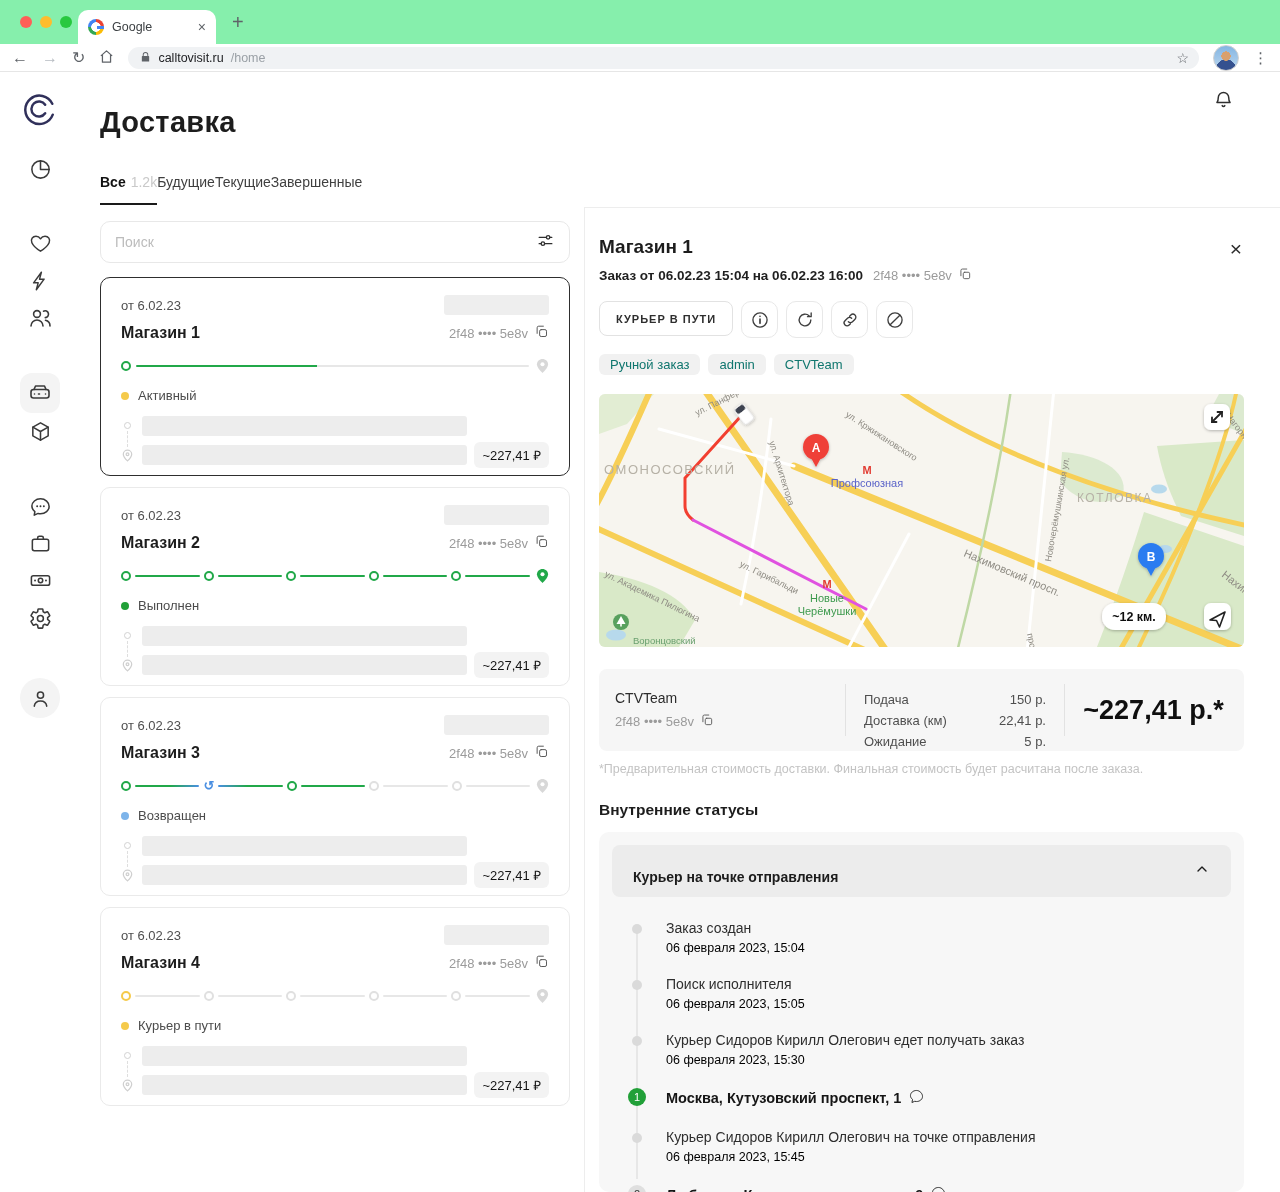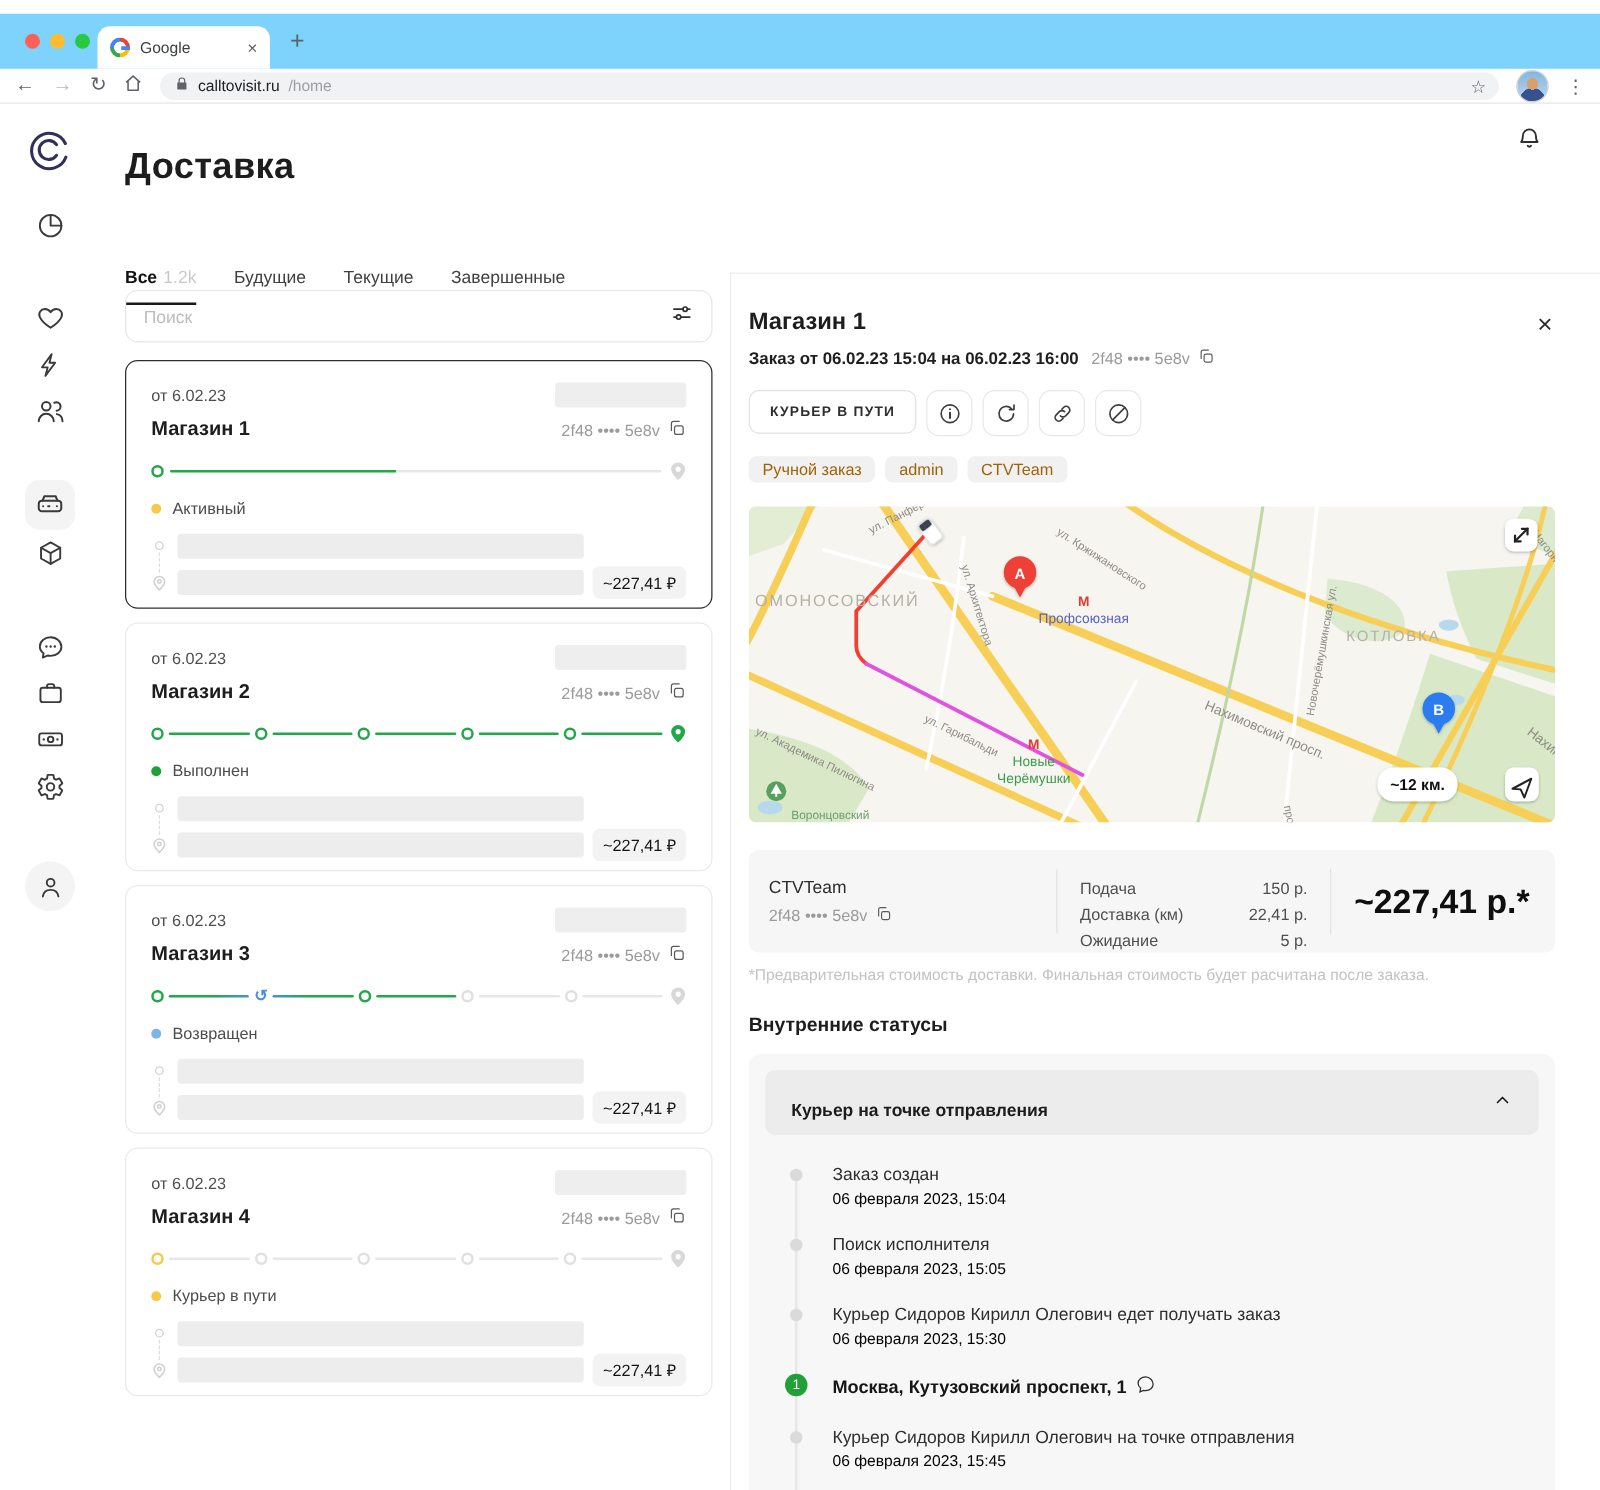--- a/index.html
+++ b/index.html
@@ -1,21 +1,21 @@
 <!DOCTYPE html>
 <html><head>
 <meta charset="utf-8">
 <style>
   * { margin:0; padding:0; box-sizing:border-box; }
   html,body { width:1280px; height:1192px; overflow:hidden; background:#fff;
     font-family:"Liberation Sans", sans-serif; color:#1d1d1d; }
 
   
   .chrome { width:100%; }
-  .tabstrip { height:44px; background:#7dd3fc; position:relative;margin-top:11px; }
+  .tabstrip { height:44px; background:#86efac; position:relative; }
   .lights { position:absolute; left:20px; top:16px; display:flex; gap:8px; }
   .light { width:12px; height:12px; border-radius:50%; }
   .light.r{background:#ff5f57;} .light.y{background:#febc2e;} .light.g{background:#28c840;}
   .btab { position:absolute; left:78px; top:10px; width:138px; height:34px; background:#fff;
     border-radius:10px 10px 0 0; display:flex; align-items:center; padding:0 10px; gap:8px; }
   .gfav { width:16px; height:16px; border-radius:50%; position:relative; flex:none;
     background: radial-gradient(circle at center, #fff 0 4.5px, transparent 5px),
       conic-gradient(from 0deg, #ea4335 0 90deg, #fbbc05 90deg 180deg, #34a853 180deg 270deg, #4285f4 270deg 360deg); }
   .gfav::after { content:""; position:absolute; right:0; top:6.5px; width:7px; height:3px; background:#4285f4; }
   .btab-title { font-size:12.5px; color:#3c4043; flex:1; }
@@ -44,21 +44,21 @@
   .side-ic svg { stroke:#3a3a3a; fill:none; stroke-width:1.6; stroke-linecap:round; stroke-linejoin:round; }
   .side-ic.active { background:#f4f4f4; }
   .side-ic.round { background:#f4f4f4; border-radius:50%; }
   .logo svg { stroke:#30305a; stroke-width:2.6; }
 
   .main { position:relative; flex:1; }
   .bell { position:absolute; top:17px; right:46px; }
   .bell svg { stroke:#2f2f2f; fill:none; stroke-width:1.7; stroke-linecap:round; stroke-linejoin:round; }
 
   h1.page-title { position:absolute; left:20px; top:34px; font-size:29px; letter-spacing:.3px; }
-  .tabs { position:absolute; left:20px; top:102px; display:flex; gap:30px; font-size:14px; color:#3f3f3f;margin-top:28px; }
+  .tabs { position:absolute; left:20px; top:102px; display:flex; font-size:14px; color:#3f3f3f; }
   .tab { padding-bottom:13px; }
   .tab.active { font-weight:700; color:#111; border-bottom:2.5px solid #1a1a1a; }
   .tab .count { color:#c9c9c9; font-weight:400; margin-left:5px; }
 
   .list-col { position:absolute; left:20px; top:149px; width:470px; }
   .searchbox { height:42px; border:1px solid #e8e8e8; border-radius:10px; display:flex; align-items:center;
     padding:0 14px; margin-bottom:14px; }
   .searchbox input { border:none; outline:none; flex:1; font-size:14px; font-family:inherit; color:#333; }
   .searchbox input::placeholder { color:#bcbcbc; }
   .filter-ic svg { stroke:#2f2f2f; stroke-width:1.7; fill:none; stroke-linecap:round; }
@@ -111,21 +111,21 @@
   .d-sub { margin-top:9px; display:flex; align-items:center; gap:10px; }
   .d-sub .when { font-size:13.5px; font-weight:700; color:#1f1f1f; }
   .d-sub .oid { font-size:13px; color:#9b9b9b; display:flex; align-items:center; gap:6px; }
   .d-actions { margin-top:17px; display:flex; gap:8px; }
   .status-btn { height:35px; border:1px solid #e2e2e2; border-radius:8px; background:#fff; padding:0 16px;
     font-size:11px; font-weight:700; letter-spacing:1px; color:#2e2e2e; font-family:inherit; }
   .ic-btn { width:37px; height:37px; border:1px solid #e8e8e8; border-radius:10px; background:#fff;
     display:flex; align-items:center; justify-content:center; }
   .ic-btn svg { stroke:#3d3d3d; fill:none; stroke-width:1.6; stroke-linecap:round; stroke-linejoin:round; }
   .d-tags { margin-top:16px; display:flex; gap:8px; }
-  .tag { background:#f1f1f1; border-radius:6px; padding:3px 11px; font-size:13px; color:#a16207; }
+  .tag { background:#f1f1f1; border-radius:6px; padding:3px 11px; font-size:13px; color:#0f766e; }
 
   .map-wrap { margin-top:19px; width:645px; height:253px; border-radius:6px; overflow:hidden; position:relative; }
   .map-wrap svg text { font-family:"Liberation Sans", sans-serif; }
 
   .price-box { margin-top:22px; width:645px; height:82px; background:#f6f6f6; border-radius:8px;
     display:flex; align-items:center; padding:0 2px 0 16px; }
   .pb-left { width:230px; }
   .pb-company { font-size:14px; color:#2c2c2c; margin-bottom:7px; }
   .pb-id { font-size:13px; color:#9b9b9b; display:flex; align-items:center; gap:6px; }
   .pb-div { width:1px; height:52px; background:#e2e2e2; }

